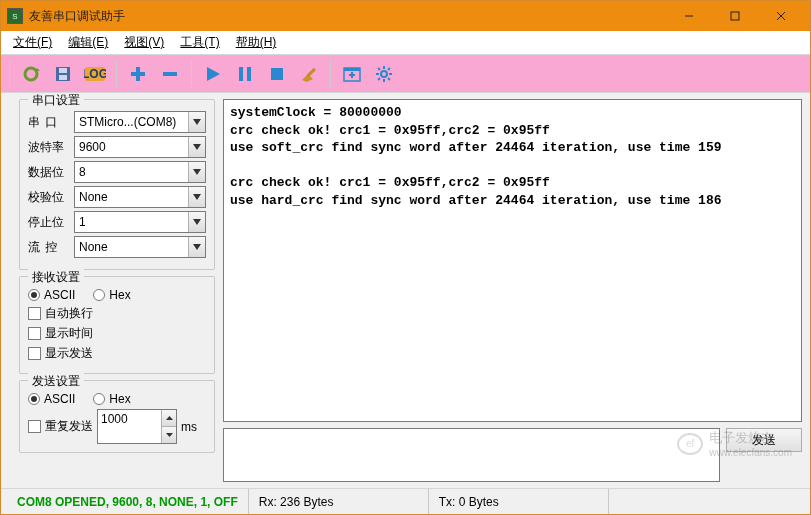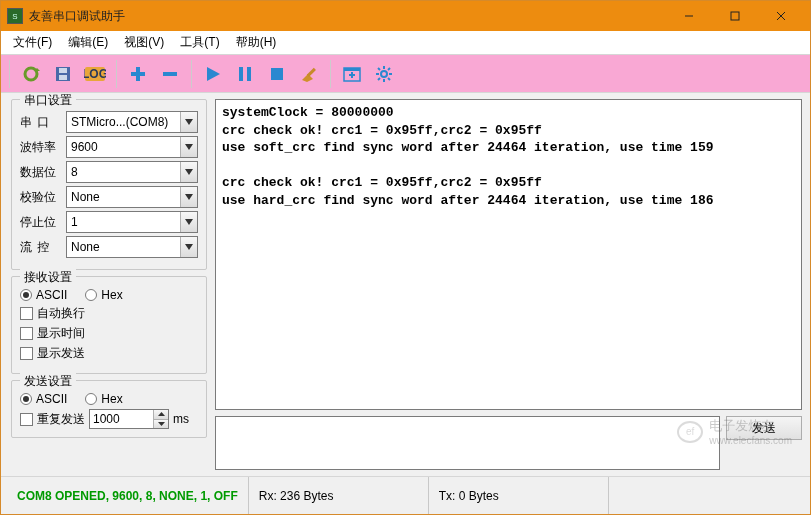--- a/index.html
+++ b/index.html
@@ -5,21 +5,21 @@
 * { box-sizing: border-box; margin: 0; padding: 0; font-family: "Microsoft YaHei", "SimSun", Tahoma, sans-serif; font-size: 12px; }
 html, body { width: 811px; height: 515px; overflow: hidden; background: #f0f0f0; }
 .window { width: 811px; height: 515px; border: 1px solid #d68a2a; display: flex; flex-direction: column; background: #f0f0f0; }
 .titlebar { height: 30px; background: #ed8c0f; display: flex; align-items: center; padding: 0 6px; color: #3d3d3d; }
 .titlebar .appicon { width: 16px; height: 16px; background: #2a6a2a; border: 1px solid #555; margin-right: 6px; display:flex;align-items:center;justify-content:center;color:#cfe;font-size:8px;}
 .titlebar .title { flex: 1; font-size: 12px; color: #222; }
 .titlebar .winbtns { display: flex; }
 .titlebar .winbtn { width: 46px; height: 30px; display: flex; align-items: center; justify-content: center; color: #222; }
 .titlebar .winbtn svg { stroke: #222; stroke-width: 1; fill: none; }
 .menubar { height: 24px; background: #fff; border-bottom: 1px solid #d6d6d6; display: flex; align-items: center; padding: 0 4px; }
-.menubar .menuitem { padding: 2px 8px; cursor: default; }
+.menubar .menuitem { padding: 2px 8px; cursor: default; text-decoration: underline; }
 .toolbar { height: 38px; background: #f9a8d4; border-bottom: 1px solid #d6d6d6; display: flex; align-items: center; padding: 2px 4px; gap: 2px; }
 .toolbar .sep { width: 1px; height: 28px; background: #ccc; margin: 0 4px; }
 .toolbar .tbtn { width: 30px; height: 30px; display: flex; align-items: center; justify-content: center; border: 1px solid transparent; border-radius: 2px; }
 .content { flex: 1; display: flex; overflow: hidden; }
 .leftpane { width: 212px; background: #f0f0f0; padding: 6px 6px 6px 10px; display: flex; flex-direction: column; gap: 6px; }
 .groupbox { border: 1px solid #c8c8c8; border-radius: 2px; padding: 8px 8px 8px 8px; position: relative; }
 .groupbox .legend { position: absolute; top: -8px; left: 8px; background: #f0f0f0; padding: 0 4px; font-size: 12px; }
 .row { display: flex; align-items: center; margin: 3px 0; }
 .row .lbl { width: 46px; letter-spacing: 1px; }
 .row .lbl.tight { letter-spacing: 0; }
@@ -27,37 +27,37 @@
 .select .selval { flex: 1; padding: 0 4px; white-space: nowrap; overflow: hidden; text-overflow: ellipsis; }
 .select .selbtn { width: 17px; height: 100%; background: linear-gradient(#f7f7f7,#dcdcdc); border-left: 1px solid #b0b0b0; display:flex;align-items:center;justify-content:center;}
 .select .selbtn svg { width: 8px; height: 6px; }
 .chkrow { display: flex; align-items: flex-start; gap: 18px; margin: 3px 0; }
 .chkrow.single { gap: 6px; }
 .checkbox, .radio { display: flex; align-items: center; gap: 4px; }
 .checkbox .box { width: 13px; height: 13px; border: 1px solid #7a7a7a; background: #fff; }
 .radio .circ { width: 12px; height: 12px; border: 1px solid #7a7a7a; border-radius: 50%; background: #fff; display:flex;align-items:center;justify-content:center;}
 .radio .circ.on::after { content:''; width:6px; height:6px; background:#333; border-radius:50%; }
 .sendrow { display:flex; align-items:center; gap:4px; }
-.sendrow .numinput { width: 80px; height: 20px; border: 1px solid #7a7a7a; background:#fff; display:flex; }
+.sendrow .numinput { width: 80px; height: 35px; border: 1px solid #7a7a7a; background:#fff; display:flex; }
 .sendrow .numinput .numval { flex:1; padding:2px 3px; }
 .sendrow .numinput .spinner { width:15px; display:flex; flex-direction:column; border-left:1px solid #b0b0b0;}
 .sendrow .numinput .spinner div { flex:1; background:linear-gradient(#f7f7f7,#dcdcdc); display:flex;align-items:center;justify-content:center;}
 .sendrow .numinput .spinner div:first-child { border-bottom:1px solid #b0b0b0;}
 .rightpane { flex: 1; display: flex; flex-direction: column; padding: 6px 8px 6px 2px; gap: 6px; }
 .rxbox { flex: 1; border: 1px solid #7a7a7a; background: #fff; padding: 4px 6px; font-family: "Courier New", monospace; font-size: 13px; font-weight: bold; white-space: pre; overflow: hidden; line-height: 1.35; }
 .txrow { display: flex; gap: 6px; height: 54px; }
 .txbox { flex: 1; border: 1px solid #7a7a7a; background: #fff; }
 .sendbtn { width: 76px; border: 1px solid #adadad; background: linear-gradient(#f5f5f5,#e1e1e1); display:flex; align-items:center; justify-content:center; height: 24px; align-self: flex-start;}
-.statusbar { height: 38px; border-top: 1px solid #d6d6d6; background: #f0f0f0; display:flex; align-items:center; padding: 0 6px; gap: 0; }
+.statusbar { height: 26px; border-top: 1px solid #d6d6d6; background: #f0f0f0; display:flex; align-items:center; padding: 0 6px; gap: 0; }
 .statusbar .cell { padding: 0 10px; border-right: 1px solid #c8c8c8; height:100%; display:flex;align-items:center;}
 .statusbar .cell.green { color: #009a00; font-weight: bold; }
 .statusbar .grow { flex:1; }
 .watermark { position:absolute; right:18px; bottom:30px; opacity:0.35; font-size:14px; color:#666; pointer-events:none; display:flex; align-items:center; gap:6px;}
 .watermark .logo { width:26px;height:22px;border:2px solid #999;border-radius:50%; display:flex;align-items:center;justify-content:center;color:#999;font-size:10px;}
-.mainwrap { position:relative; flex:1; display:flex; flex-direction:column; overflow:hidden;}
+.mainwrap { position:relative; flex:1; display:flex; flex-direction:column; overflow:hidden;margin-left:8px;}
 </style>
 </head>
 <body>
 
 <div class="window">
 
   <div class="titlebar">
     <div class="appicon">S</div>
     <div class="title">友善串口调试助手</div>
     <div class="winbtns">

